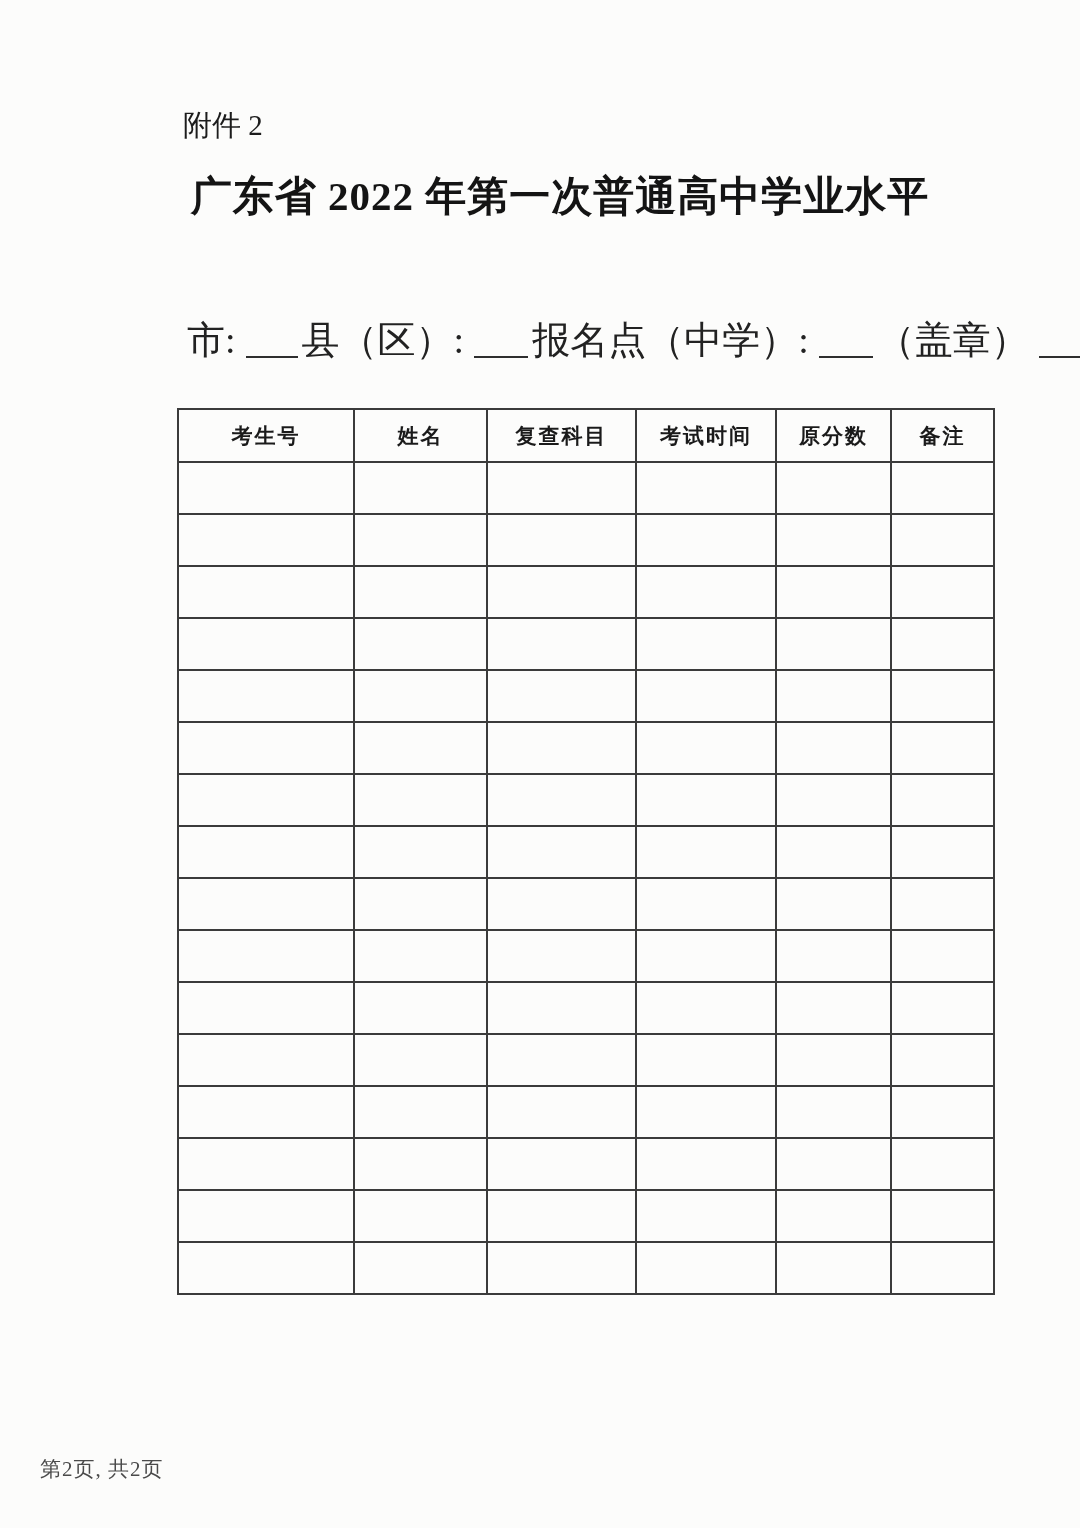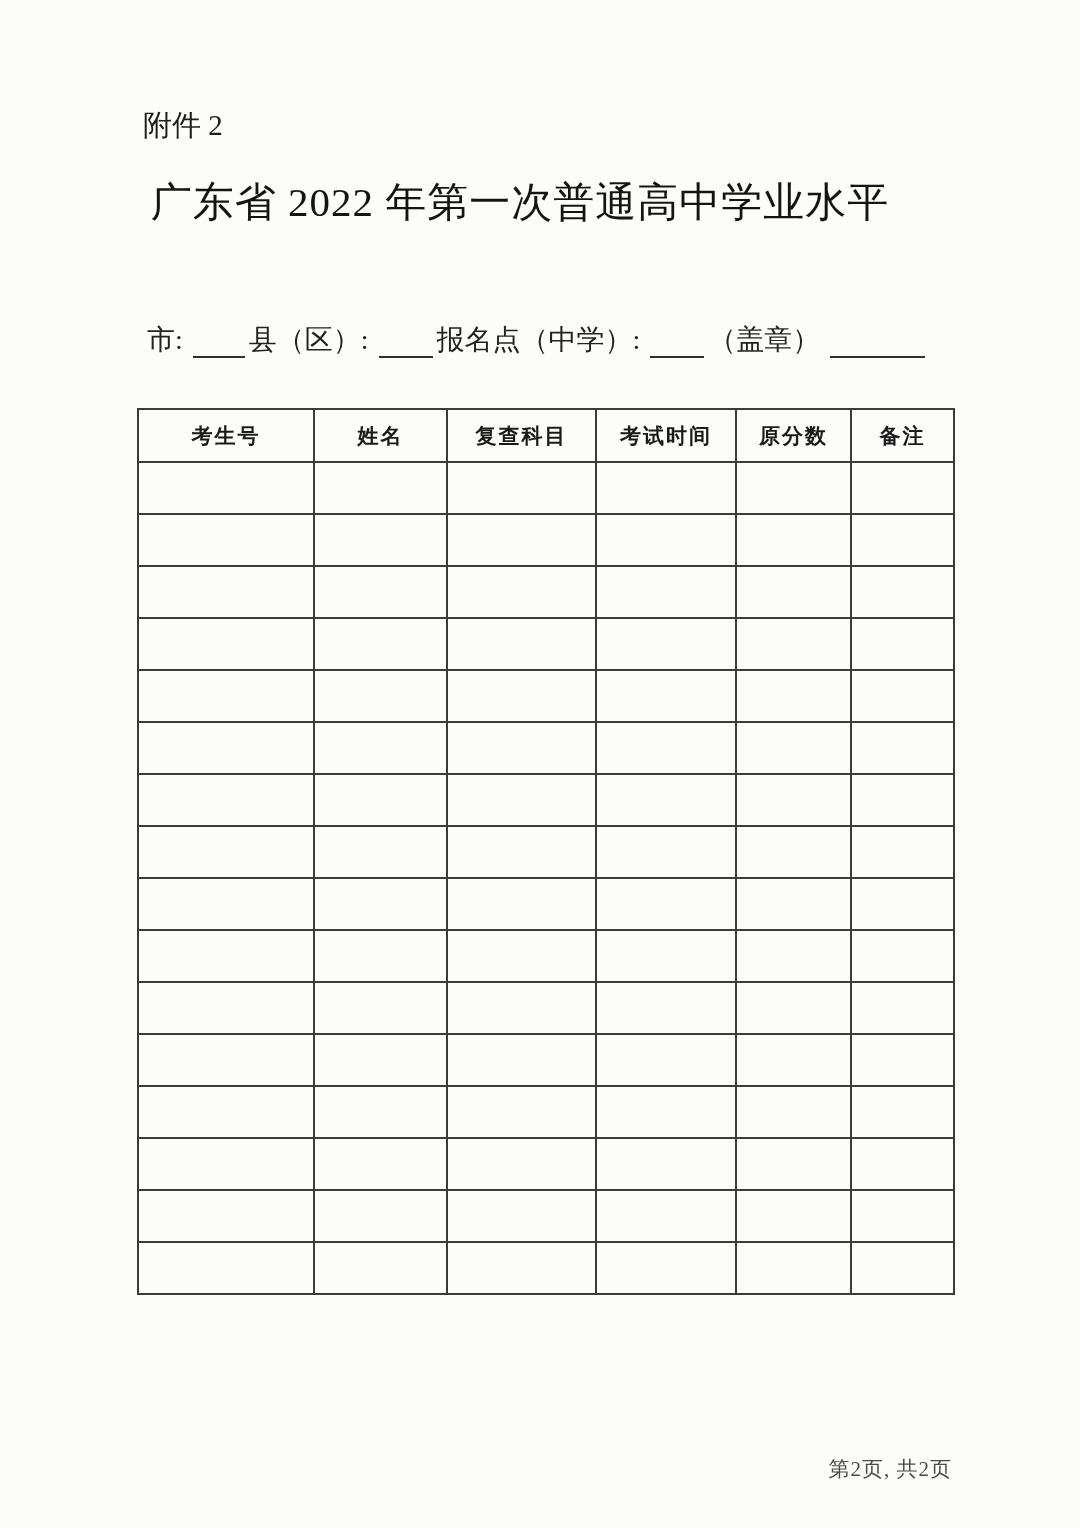--- a/index.html
+++ b/index.html
@@ -11,53 +11,54 @@
     height: 1528px;
     background: #fcfcfb;
     font-family: "Liberation Serif", serif;
     color: #1c1c1c;
     overflow: hidden;
   }
   .page {
     position: relative;
     width: 952px;
     height: 1528px;
+    margin-left: 40px;
   }
   .attachment {
     position: absolute;
     left: 143px;
     top: 108px;
     font-size: 29px;
     line-height: 34px;
     color: #1c1c1c;
   }
   .title {
     position: absolute;
     left: 0;
-    top: 176px;
+    top: 170px;
     width: 100%;
     margin: 0;
     text-align: center;
     font-size: 41px;
     line-height: 52px;
-    font-weight: 400;
+    font-weight: 700;
     letter-spacing: 1px;
     color: #141414;
     font-family: "Liberation Serif", serif;
     padding-left: 44px;
   }
   .title .tl {
     display: block;
   }
   .info-line {
     position: absolute;
     left: 147px;
     top: 320px;
     width: 800px;
-    font-size: 28px;
+    font-size: 38px;
     line-height: 40px;
     white-space: nowrap;
     color: #222;
   }
   .info-line .seg-text {
     display: inline-block;
     vertical-align: bottom;
   }
   .info-line .blank {
     display: inline-block;
@@ -92,21 +93,21 @@
     text-align: center;
     vertical-align: middle;
     color: #1a1a1a;
     letter-spacing: 2px;
   }
   .footer {
     position: absolute;
     left: 0;
     top: 1455px;
     width: 100%;
-    text-align: right;
+    text-align: left;
     font-size: 21px;
     color: #4a4a4a;
     letter-spacing: 1px;
   }
 </style>
 </head>
 <body>
 
 <div class="page">
 

